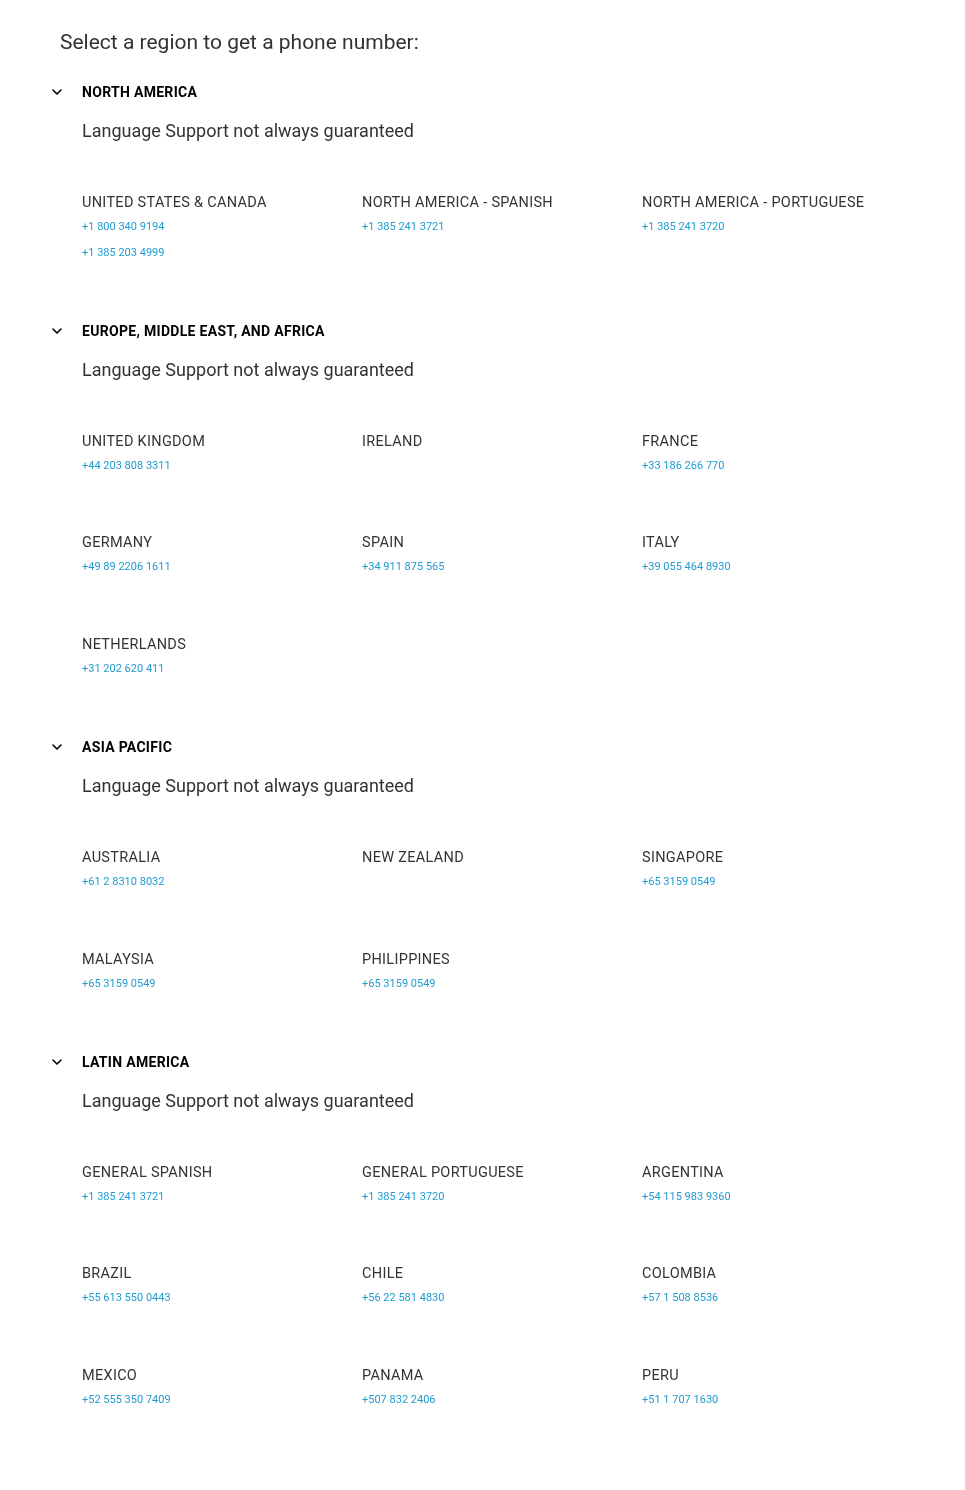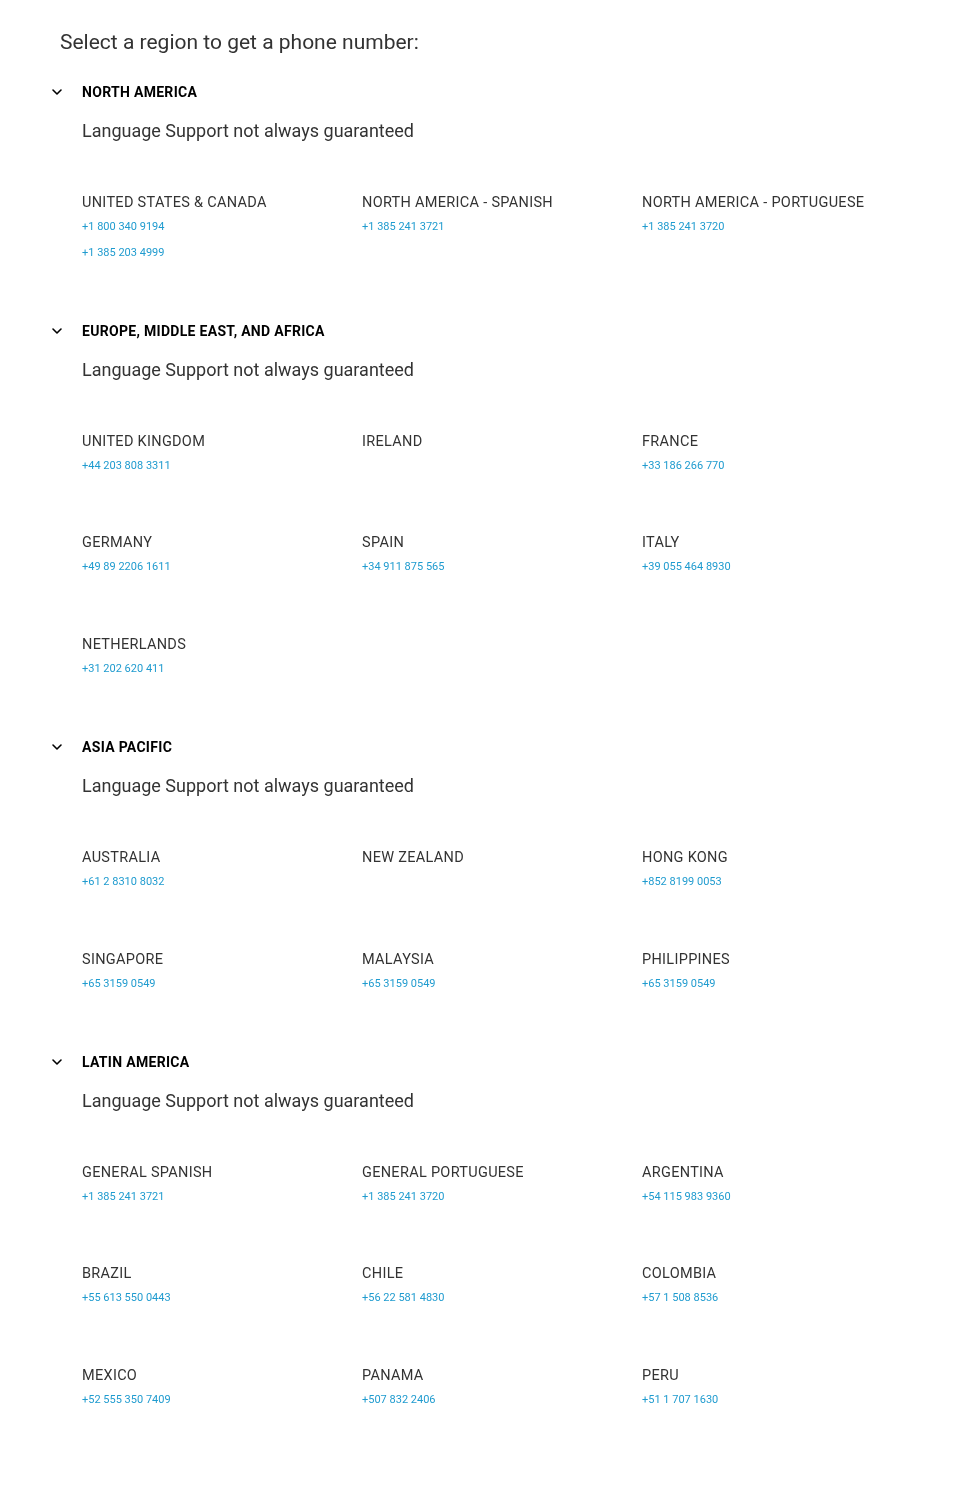--- a/index.html
+++ b/index.html
@@ -159,24 +159,20 @@
       <div class="region-note">Language Support not always guaranteed</div>
       <div class="countries">
         <div class="country">
           <div class="country-name">AUSTRALIA</div>
           <a class="phone">+61 2 8310 8032</a>
         </div>
         <div class="country">
           <div class="country-name">NEW ZEALAND</div>
         </div>
         <div class="country">
-          <div class="country-name">HONG KONG</div>
-          <a class="phone">+852 8199 0053</a>
-        </div>
-        <div class="country">
           <div class="country-name">SINGAPORE</div>
           <a class="phone">+65 3159 0549</a>
         </div>
         <div class="country">
           <div class="country-name">MALAYSIA</div>
           <a class="phone">+65 3159 0549</a>
         </div>
         <div class="country">
           <div class="country-name">PHILIPPINES</div>
           <a class="phone">+65 3159 0549</a>

